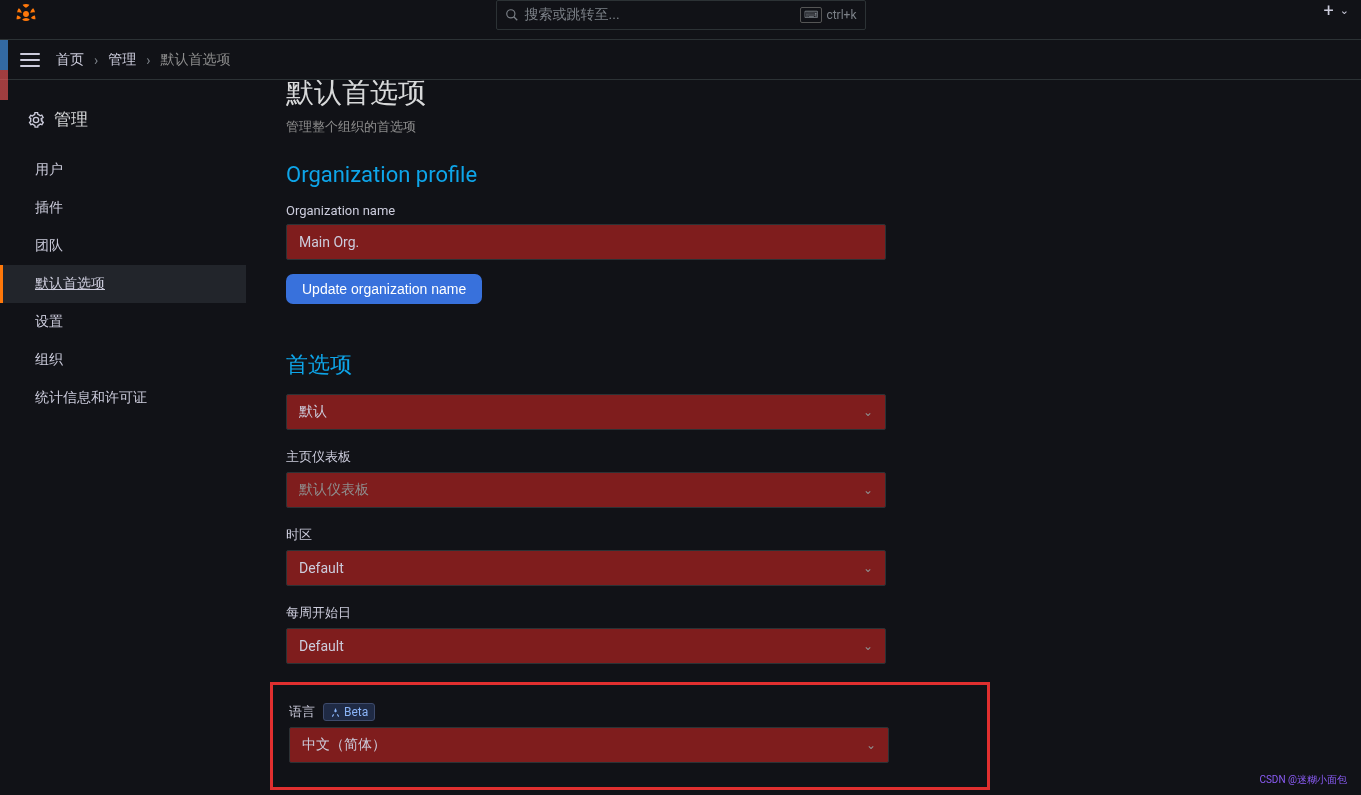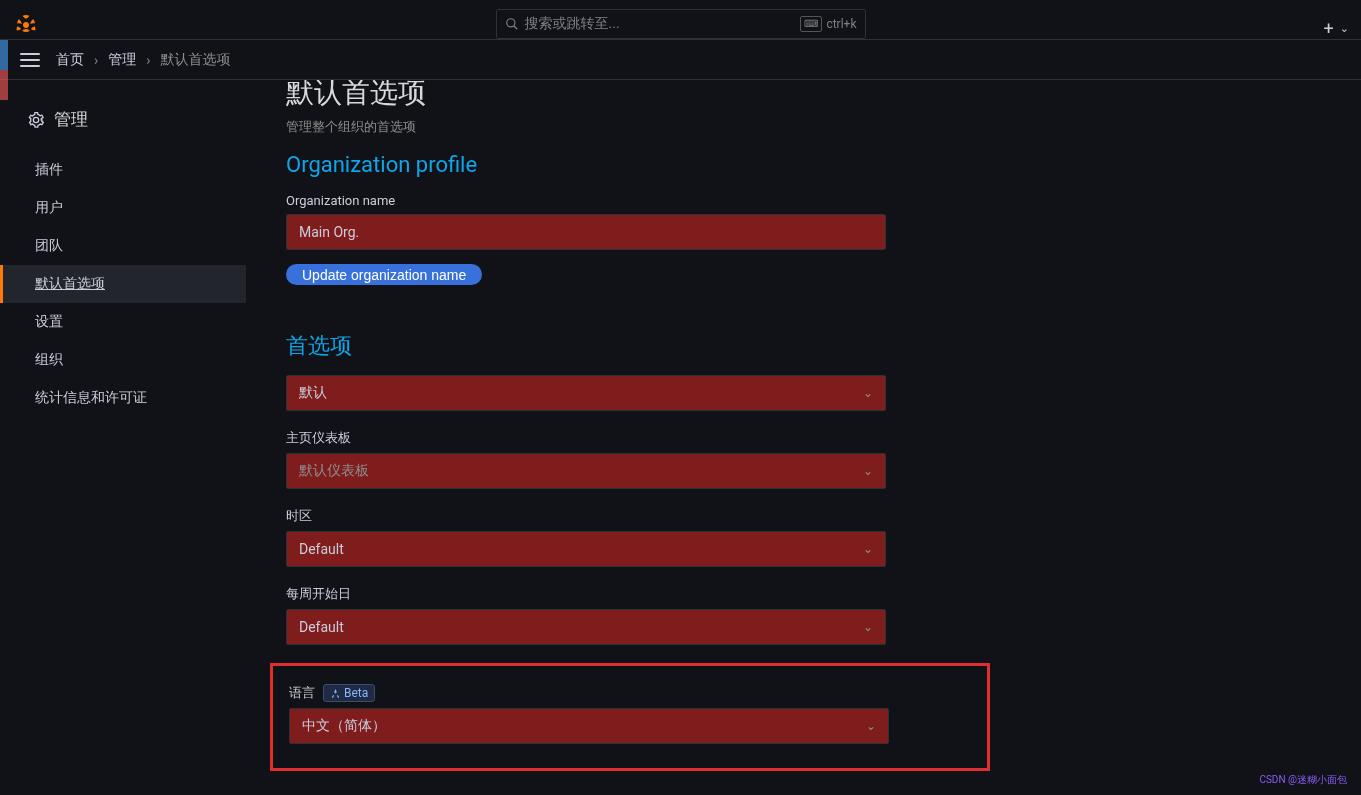--- a/index.html
+++ b/index.html
@@ -13,21 +13,21 @@
   overflow: hidden;
   position: relative;
 }
 
 
 .topbar {
   height: 40px;
   background: #111217;
   border-bottom: 1px solid #2c3235;
   display: flex;
-  align-items: flex-end;
+  align-items: flex-start;
   padding: 0 12px;
   position: relative;
 }
 .logo {
   width: 28px; height: 28px;
   display: flex; align-items: center; justify-content: center;
 }
 .searchbox {
   position: absolute;
   left: 50%;
@@ -119,21 +119,21 @@
 .page-title {
   font-size: 28px;
   font-weight: 500;
   color: #d8d9da;
   margin-top: -6px;
 }
 .page-subtitle {
   font-size: 13px;
   color: #8e8e8e;
   margin-top: 6px;
-  margin-bottom: 16px;
+  margin-bottom: 26px;
 }
 .section-title {
   font-size: 22px;
   color: #0ea5e9;
   font-weight: 400;
   margin-bottom: 16px;
 }
 .section-title.prefs { margin-top: 46px; margin-bottom: 14px; }
 
 .field-group { margin-bottom: 18px; }
@@ -155,26 +155,26 @@
   display: flex;
   align-items: center;
   justify-content: space-between;
 }
 .select-box .chevron { color: #8e8e8e; font-size: 12px; }
 .input-text { color: #ccccdc; }
 
 .btn {
   display: inline-flex;
   align-items: center;
-  height: 21px;
+  height: 30px;
   padding: 0 16px;
   background: #3871dc;
   color: #fff;
   border: none;
-  border-radius: 12px;
+  border-radius: 7px;
   font-size: 14px;
   cursor: pointer;
   font-weight: 500;
 }
 .btn.update { margin-top: 14px; }
 
 .beta-badge {
   background: #1f2a44;
   border: 1px solid #3d4a6b;
   color: #8ab4f8;
@@ -254,22 +254,22 @@
 
 <div class="layout">
 
   <div class="sidebar">
     <div class="sidebar-title">
       <svg width="16" height="16" viewBox="0 0 24 24">
           <path fill="none" stroke="#ccccdc" stroke-width="2" d="M12 8a4 4 0 100 8 4 4 0 000-8zm9 4c0 .7-.1 1.3-.2 2l2.1 1.6-2 3.5-2.5-1a9 9 0 01-3.4 2l-.4 2.7h-4l-.4-2.7a9 9 0 01-3.4-2l-2.5 1-2-3.5L4.2 14A9 9 0 014 12c0-.7.1-1.3.2-2L2.1 8.4l2-3.5 2.5 1a9 9 0 013.4-2L10.4 1h4l.4 2.7a9 9 0 013.4 2l2.5-1 2 3.5L19.8 10c.1.7.2 1.3.2 2z"></path>
         </svg>
       <span>管理</span>
     </div>
+    <div class="sidebar-item"><span>用户</span></div>
     <div class="sidebar-item"><span>插件</span></div>
-    <div class="sidebar-item"><span>用户</span></div>
     <div class="sidebar-item"><span>团队</span></div>
     <div class="sidebar-item active"><span>默认首选项</span></div>
     <div class="sidebar-item"><span>设置</span></div>
     <div class="sidebar-item"><span>组织</span></div>
     <div class="sidebar-item"><span>统计信息和许可证</span></div>
   </div>
 
   <div class="main">
     <h1 class="page-title">默认首选项</h1>
     <div class="page-subtitle">管理整个组织的首选项</div>

